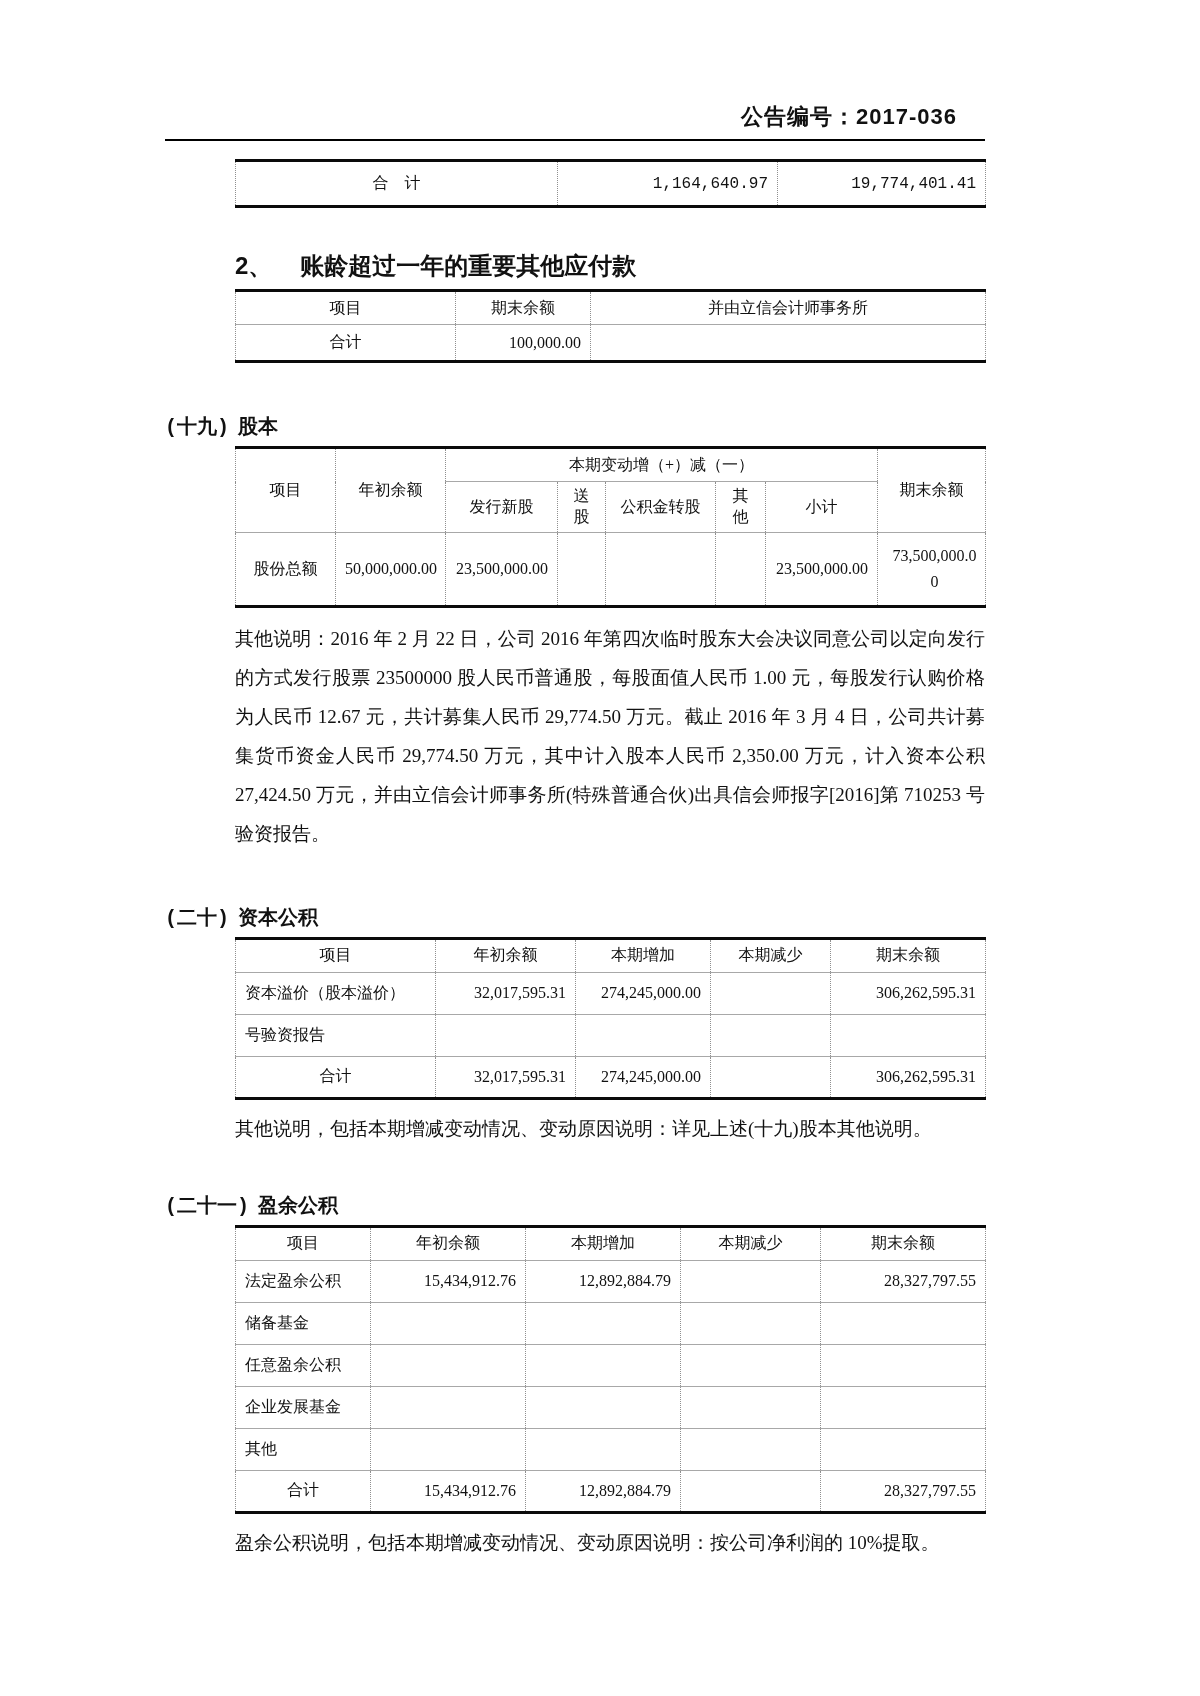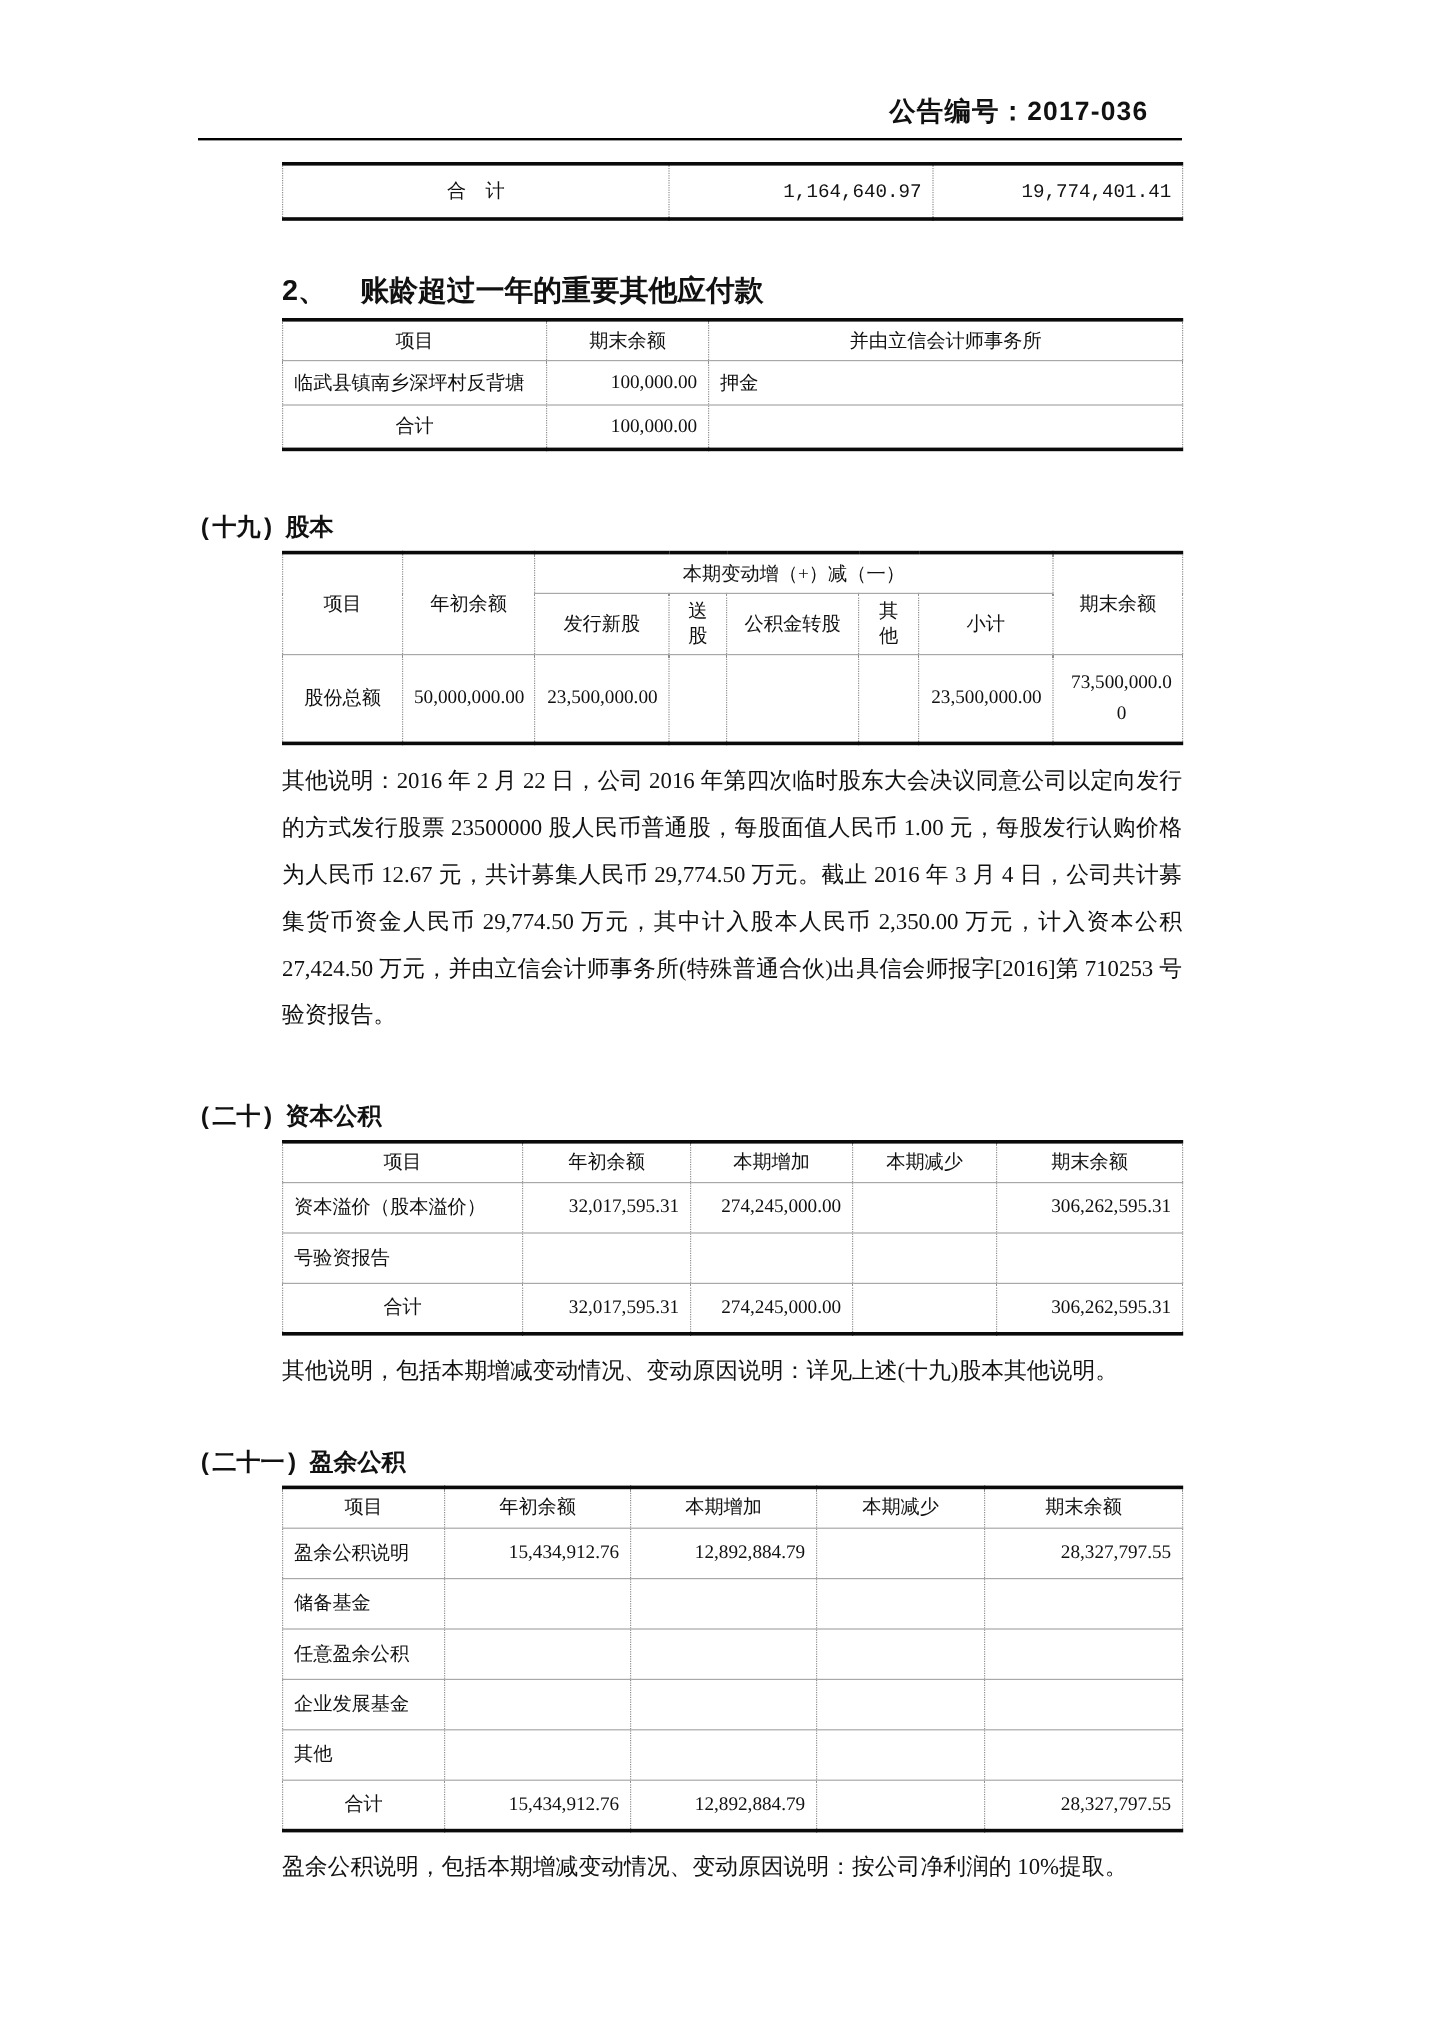--- a/index.html
+++ b/index.html
@@ -2,21 +2,21 @@
 <html><head>
 <meta charset="utf-8">
 <style>
   * { margin:0; padding:0; box-sizing:border-box; }
   html,body { background:#e8e8e8; }
   .page {
     width:1200px; height:1696px; background:#ffffff; color:#111;
     font-family:"Liberation Serif","DejaVu Serif",serif;
     position:relative; overflow:hidden; margin:0 auto;
   }
-  .content { margin-left:165px; width:820px; padding-top:78px; }
+  .content { margin-left:165px; width:820px; padding-top:102px; }
   .doc-number {
     text-align:right; padding-right:28px;
     font-family:"Liberation Sans","DejaVu Sans",sans-serif;
     font-weight:bold; font-size:22px; letter-spacing:1px;
   }
   .header-rule { border-bottom:2px solid #000; margin-top:7px; }
 
   table.tbl {
     border-collapse:collapse; table-layout:fixed; width:750px;
     margin-left:70px; font-size:16px;
@@ -98,25 +98,20 @@
       <colgroup>
           <col style="width:220px">
           <col style="width:135px">
           <col style="width:395px">
         </colgroup>
       <tbody>
           <tr>
         <td class="c hd">项目</td>
         <td class="c hd">期末余额</td>
         <td class="c hd">并由立信会计师事务所</td>
-      </tr>
-      <tr>
-        <td class="l name">临武县镇南乡深坪村反背塘</td>
-        <td class="r">100,000.00</td>
-        <td class="l name">押金</td>
       </tr>
       <tr>
         <td class="c">合计</td>
         <td class="r">100,000.00</td>
         <td class="l"></td>
       </tr>
     </tbody>
       </table>
 
     <div class="secrow">
@@ -218,21 +213,21 @@
       </colgroup>
       <tbody>
           <tr>
         <td class="c hd">项目</td>
         <td class="c hd">年初余额</td>
         <td class="c hd">本期增加</td>
         <td class="c hd">本期减少</td>
         <td class="c hd">期末余额</td>
       </tr>
       <tr>
-        <td class="l name">盈余公积说明</td>
+        <td class="l name">法定盈余公积</td>
         <td class="r">15,434,912.76</td>
         <td class="r">12,892,884.79</td>
         <td class="r"></td>
         <td class="r">28,327,797.55</td>
       </tr>
       <tr>
         <td class="l name">储备基金</td>
         <td class="r"></td>
         <td class="r"></td>
         <td class="r"></td>

